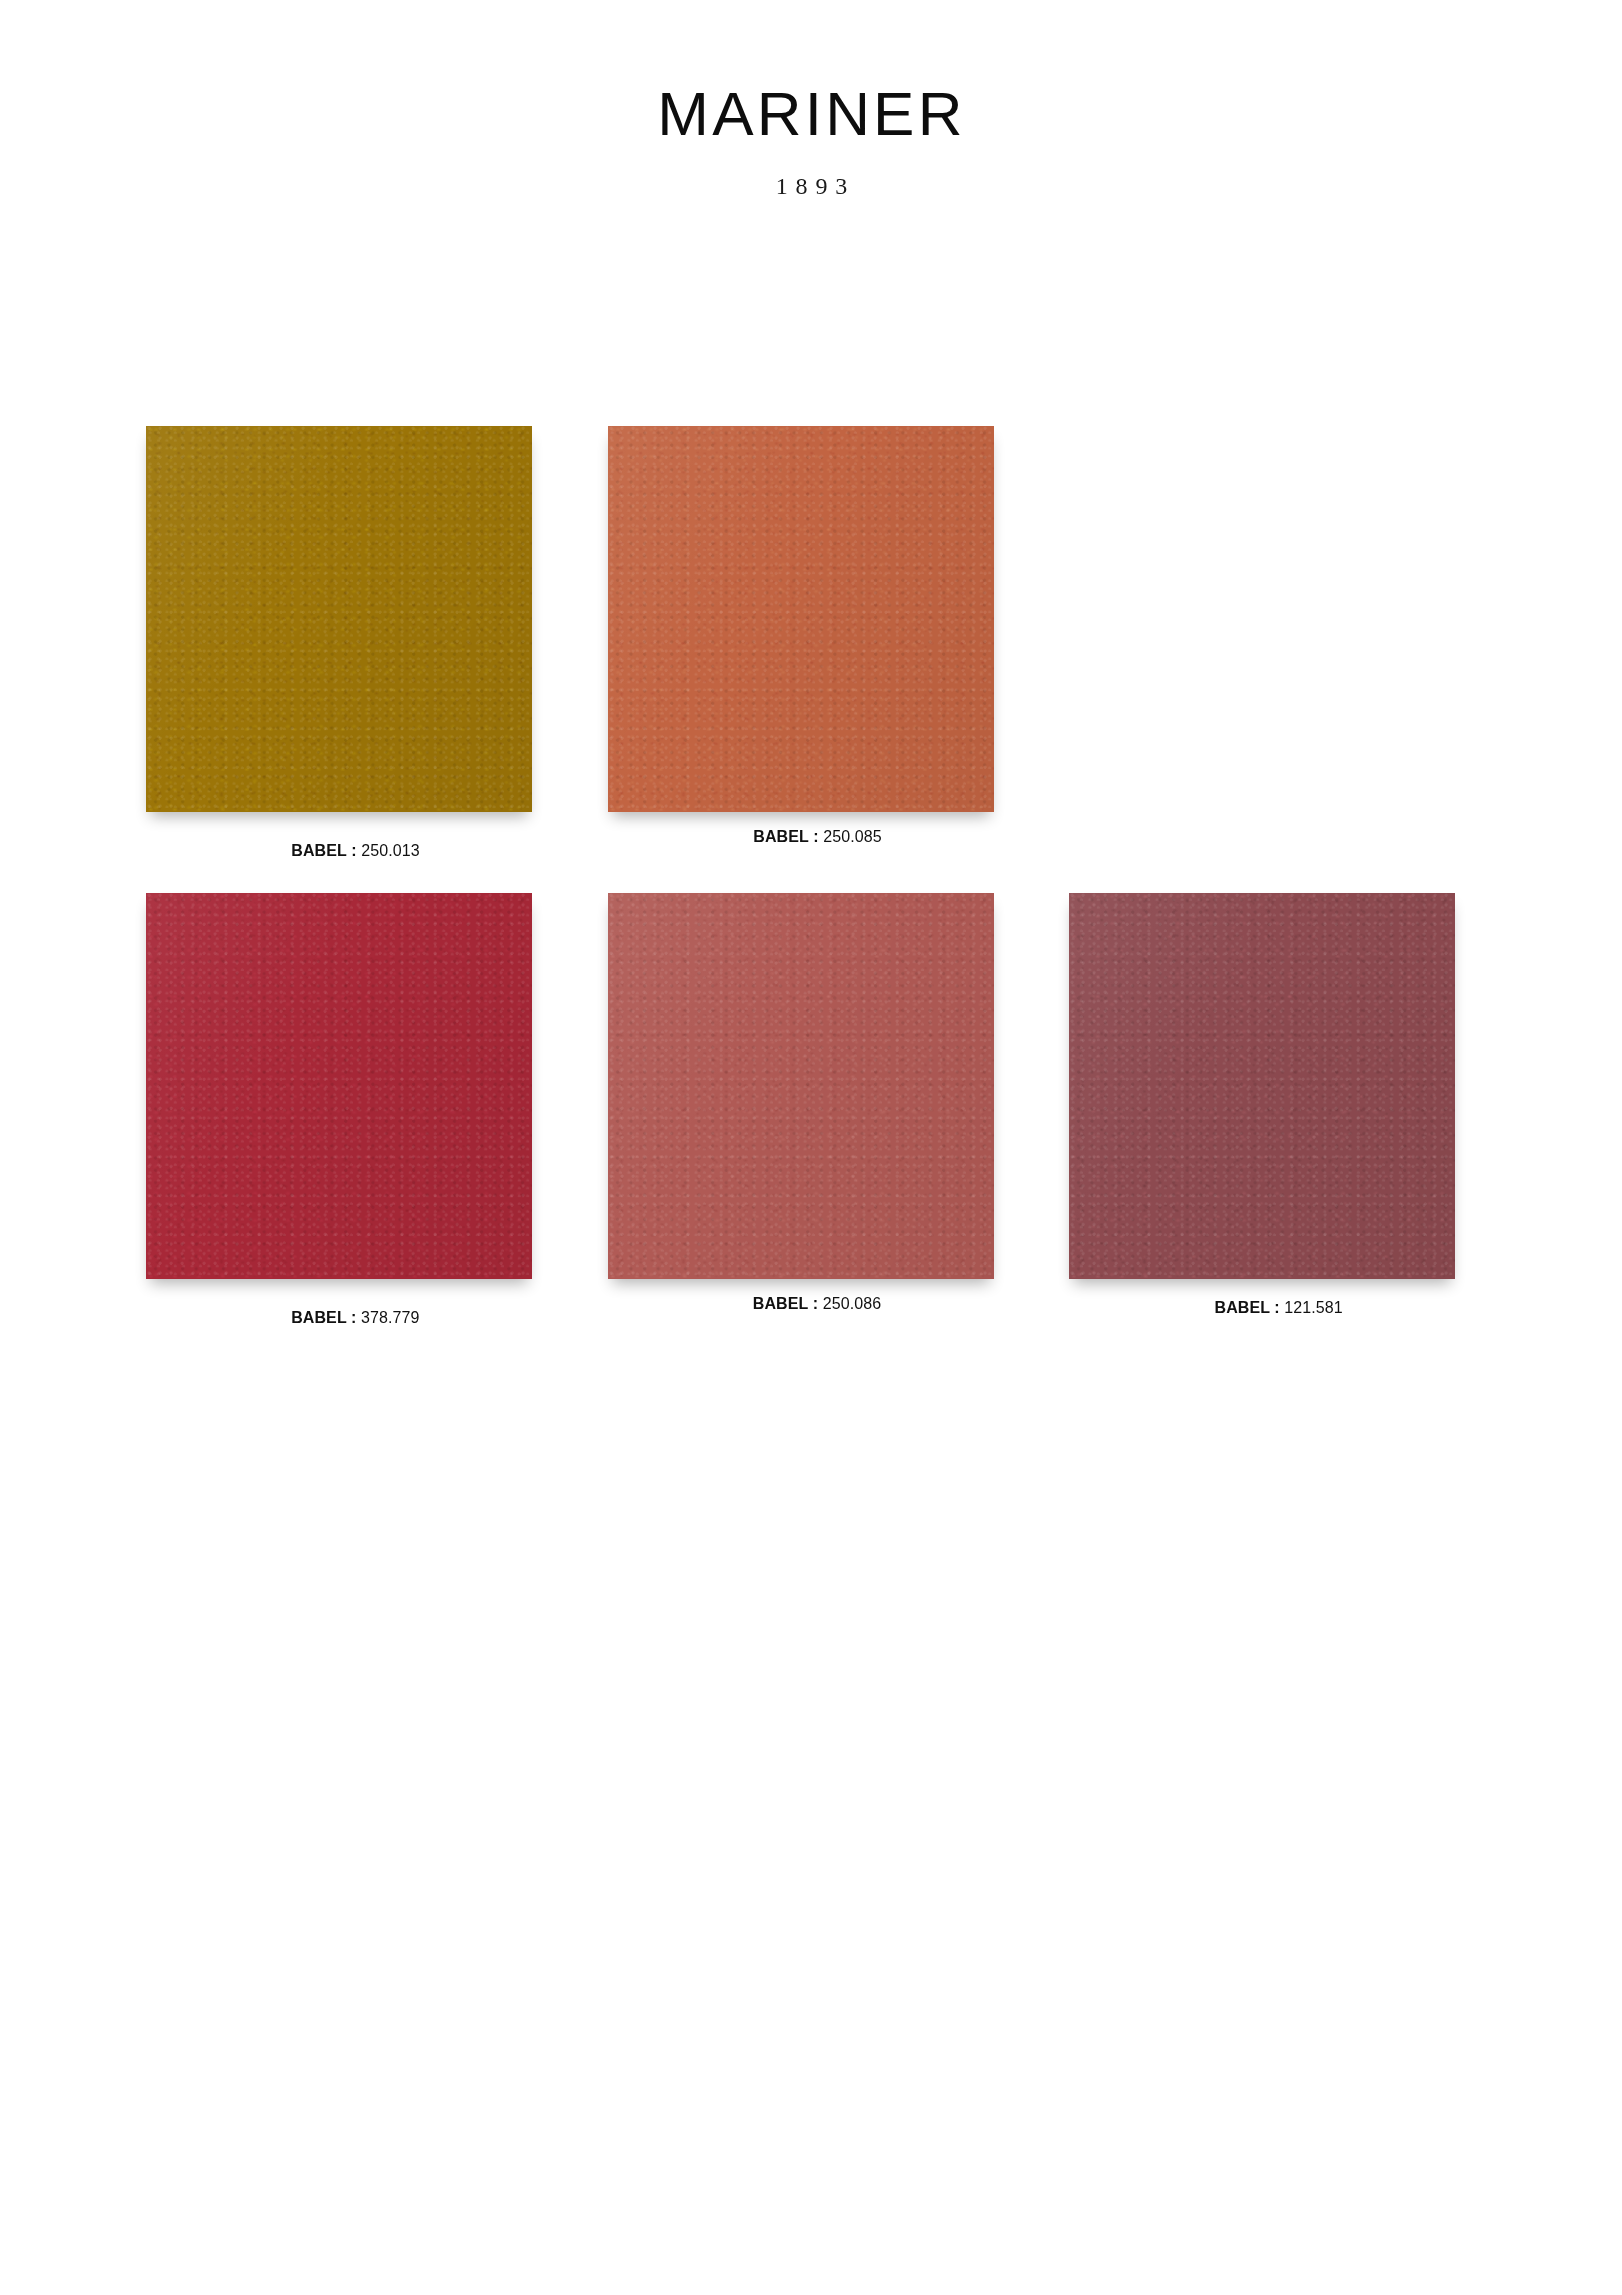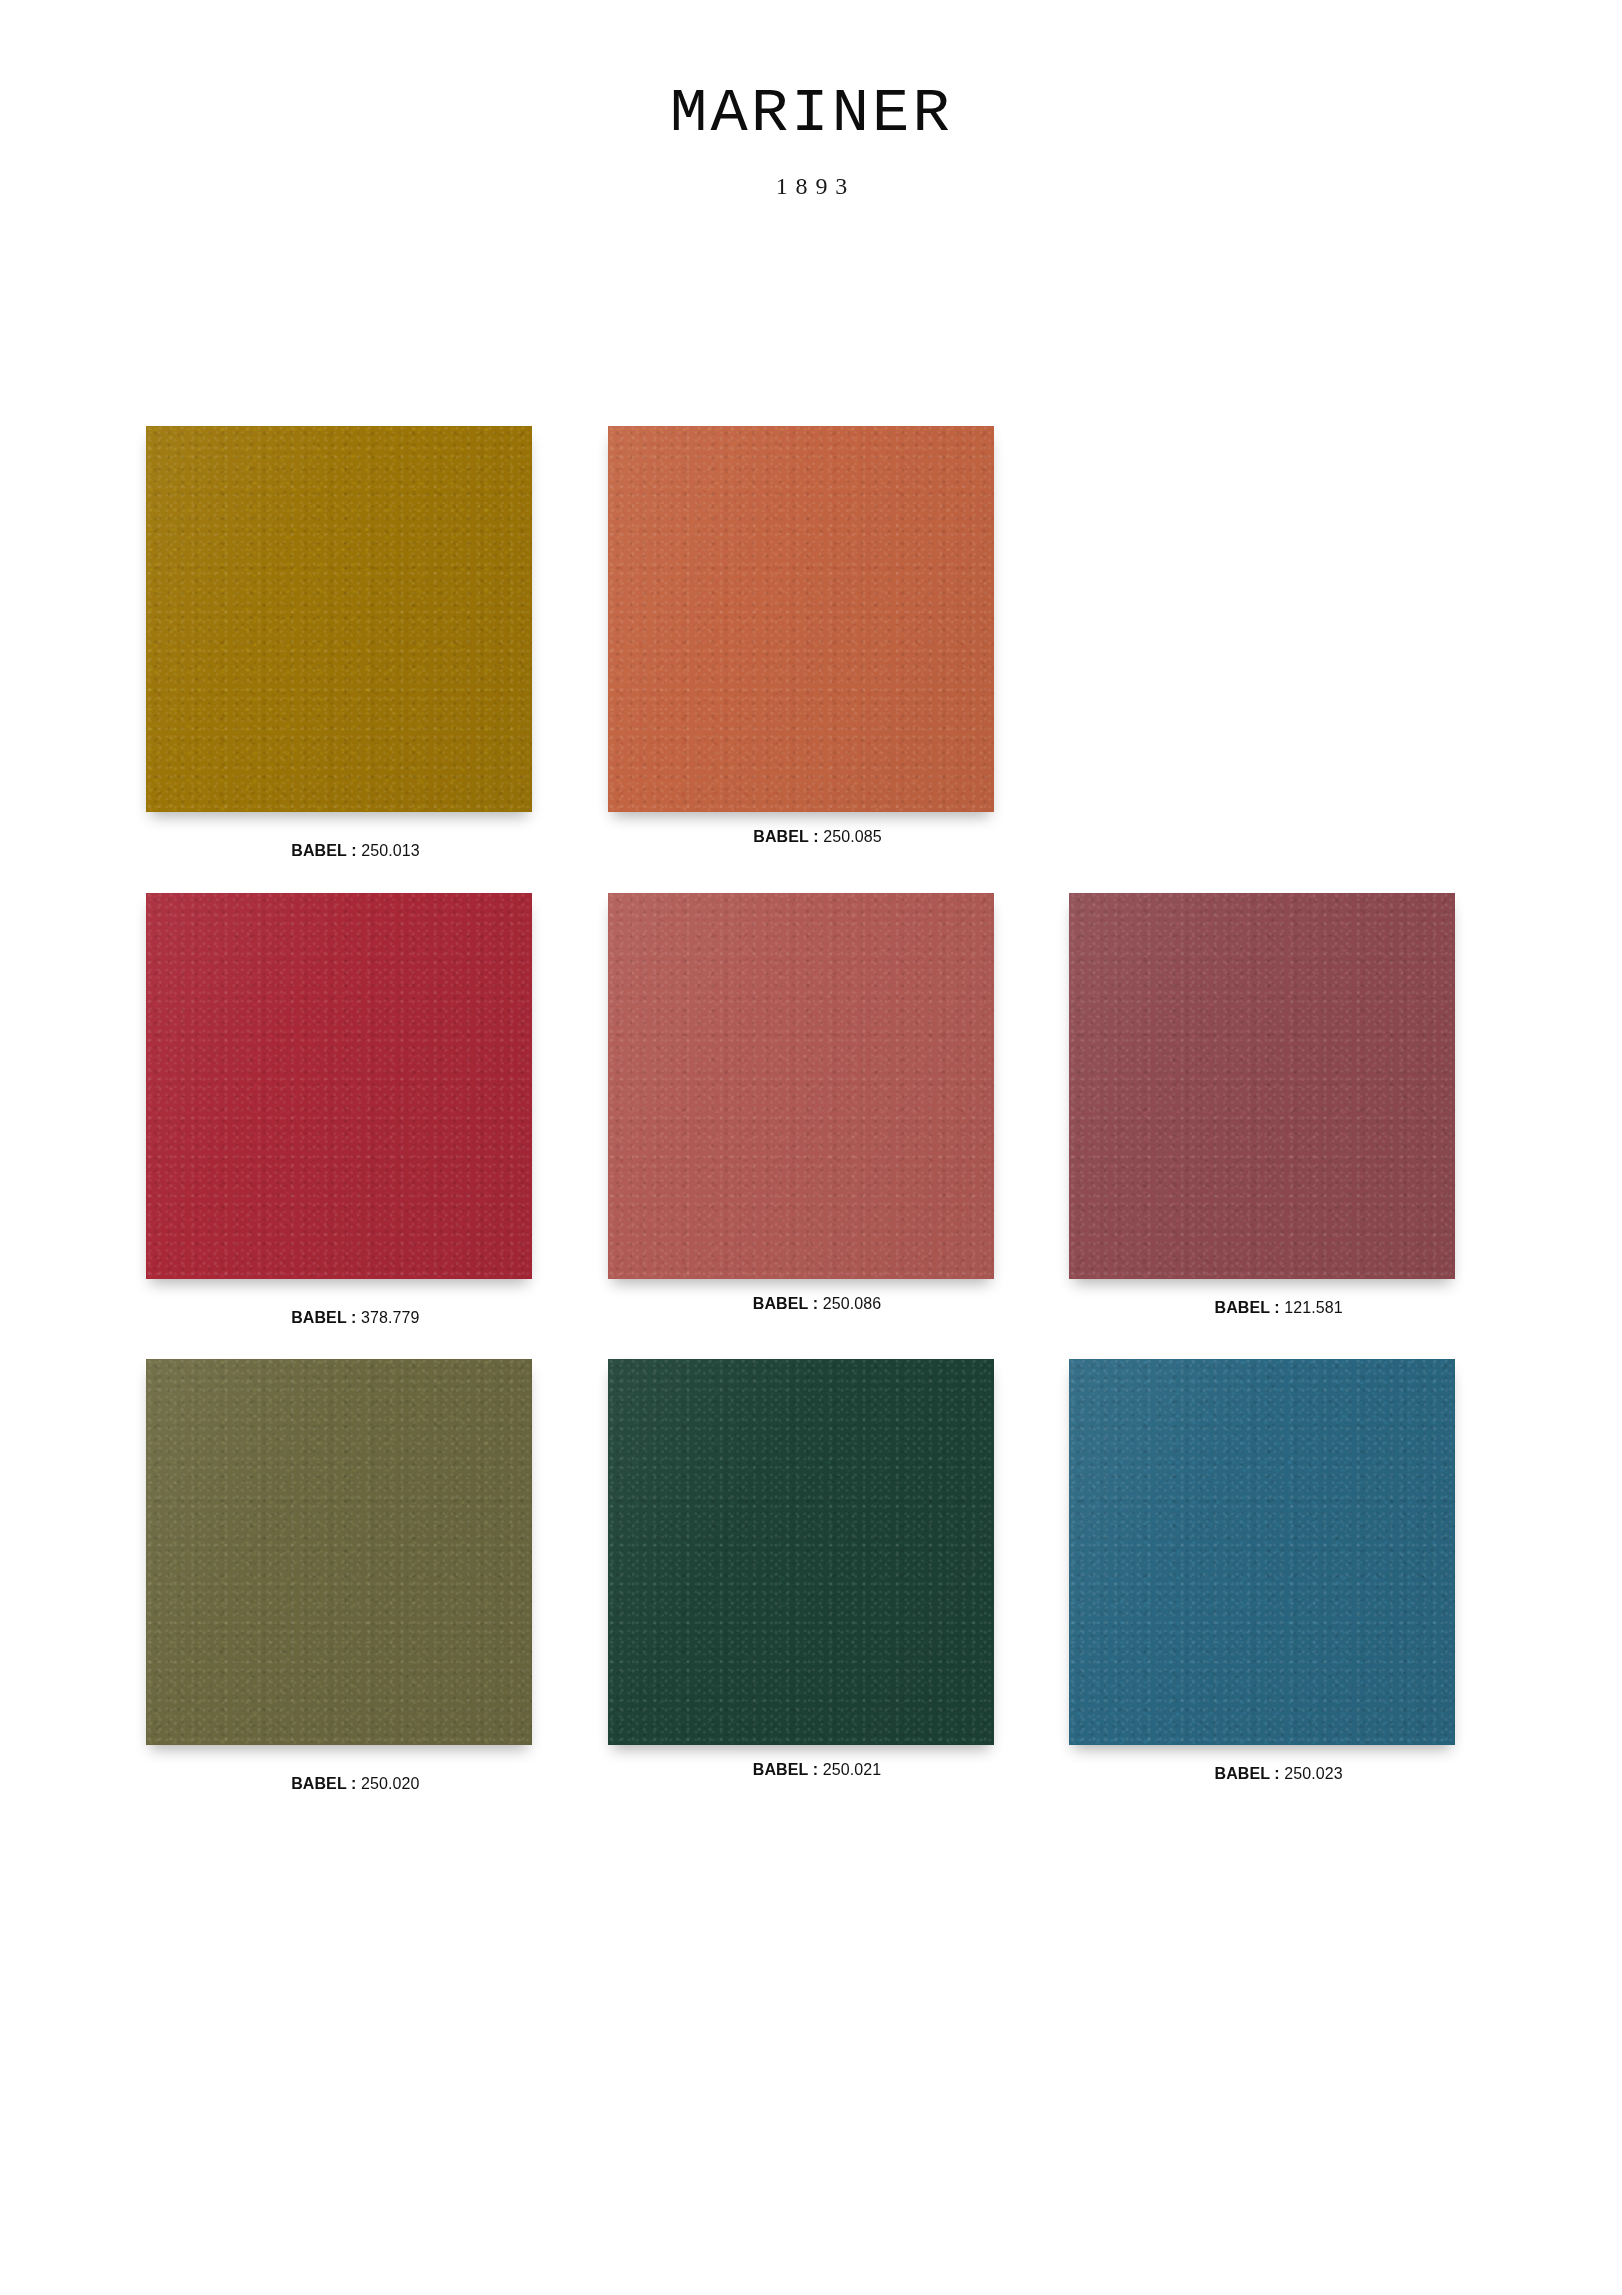--- a/index.html
+++ b/index.html
@@ -19,21 +19,21 @@
   
   .brand {
     position: absolute;
     top: 0;
     left: 0;
     width: 100%;
     text-align: center;
     padding-top: 83px;
   }
   .brand-name {
-    font-family: Liberation Mono, monospace;
+    font-family: Liberation Sans, sans-serif;
     font-size: 62px;
     line-height: 1;
     color: #0d0d0d;
     letter-spacing: 3.2px;
     font-weight: 400;
     display: block;
   }
   .brand-year {
     font-family: "Liberation Serif", "DejaVu Serif", serif;
     font-size: 24px;
@@ -161,38 +161,15 @@
     </div>
     <div class="cell">
       <div class="swatch" style="background-color: rgb(141, 74, 80);"></div>
       <div class="caption cap-c">
         <span class="cap-key">BABEL :</span>
         <span class="cap-code">121.581</span>
       </div>
     </div>
   </div>
 
-  <div class="row">
-    <div class="cell">
-      <div class="swatch" style="background-color: rgb(107, 104, 64);"></div>
-      <div class="caption cap-a">
-        <span class="cap-key">BABEL :</span>
-        <span class="cap-code">250.020</span>
-      </div>
-    </div>
-    <div class="cell">
-      <div class="swatch" style="background-color: rgb(30, 66, 54);"></div>
-      <div class="caption cap-b">
-        <span class="cap-key">BABEL :</span>
-        <span class="cap-code">250.021</span>
-      </div>
-    </div>
-    <div class="cell">
-      <div class="swatch" style="background-color: rgb(42, 102, 128);"></div>
-      <div class="caption cap-c">
-        <span class="cap-key">BABEL :</span>
-        <span class="cap-code">250.023</span>
-      </div>
-    </div>
-  </div>
 
 </div>
 
 
 </body></html>

